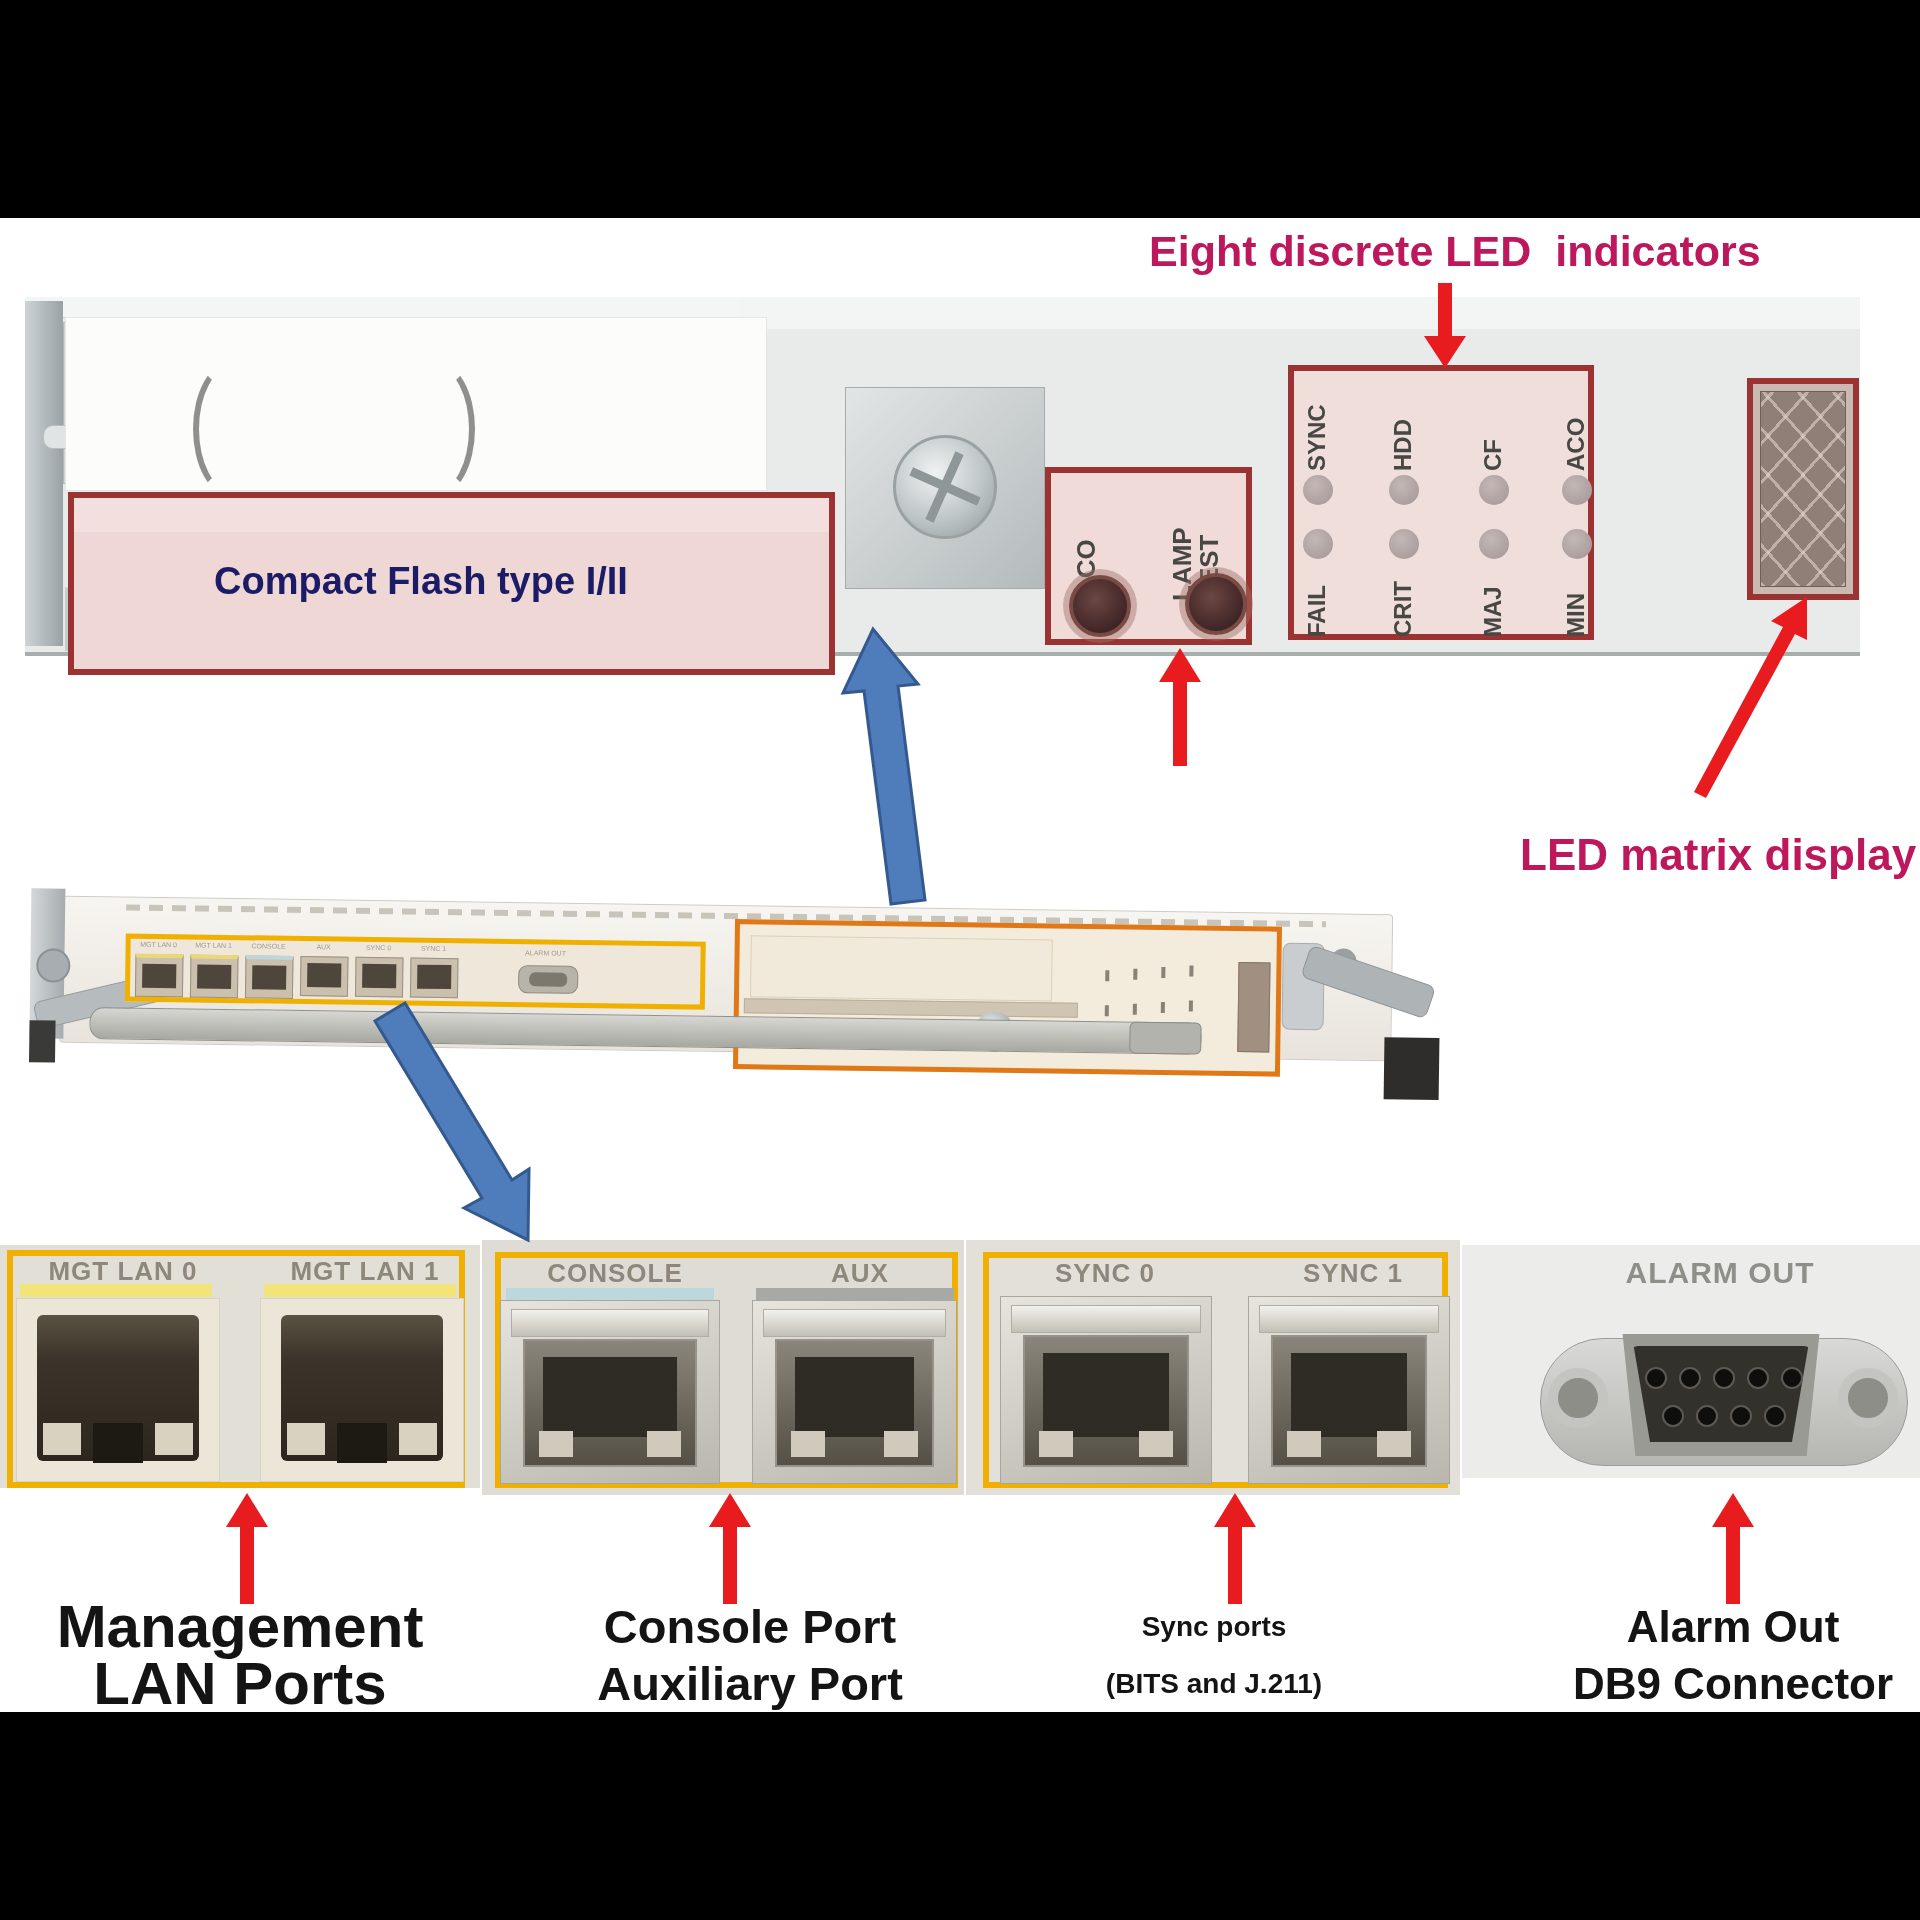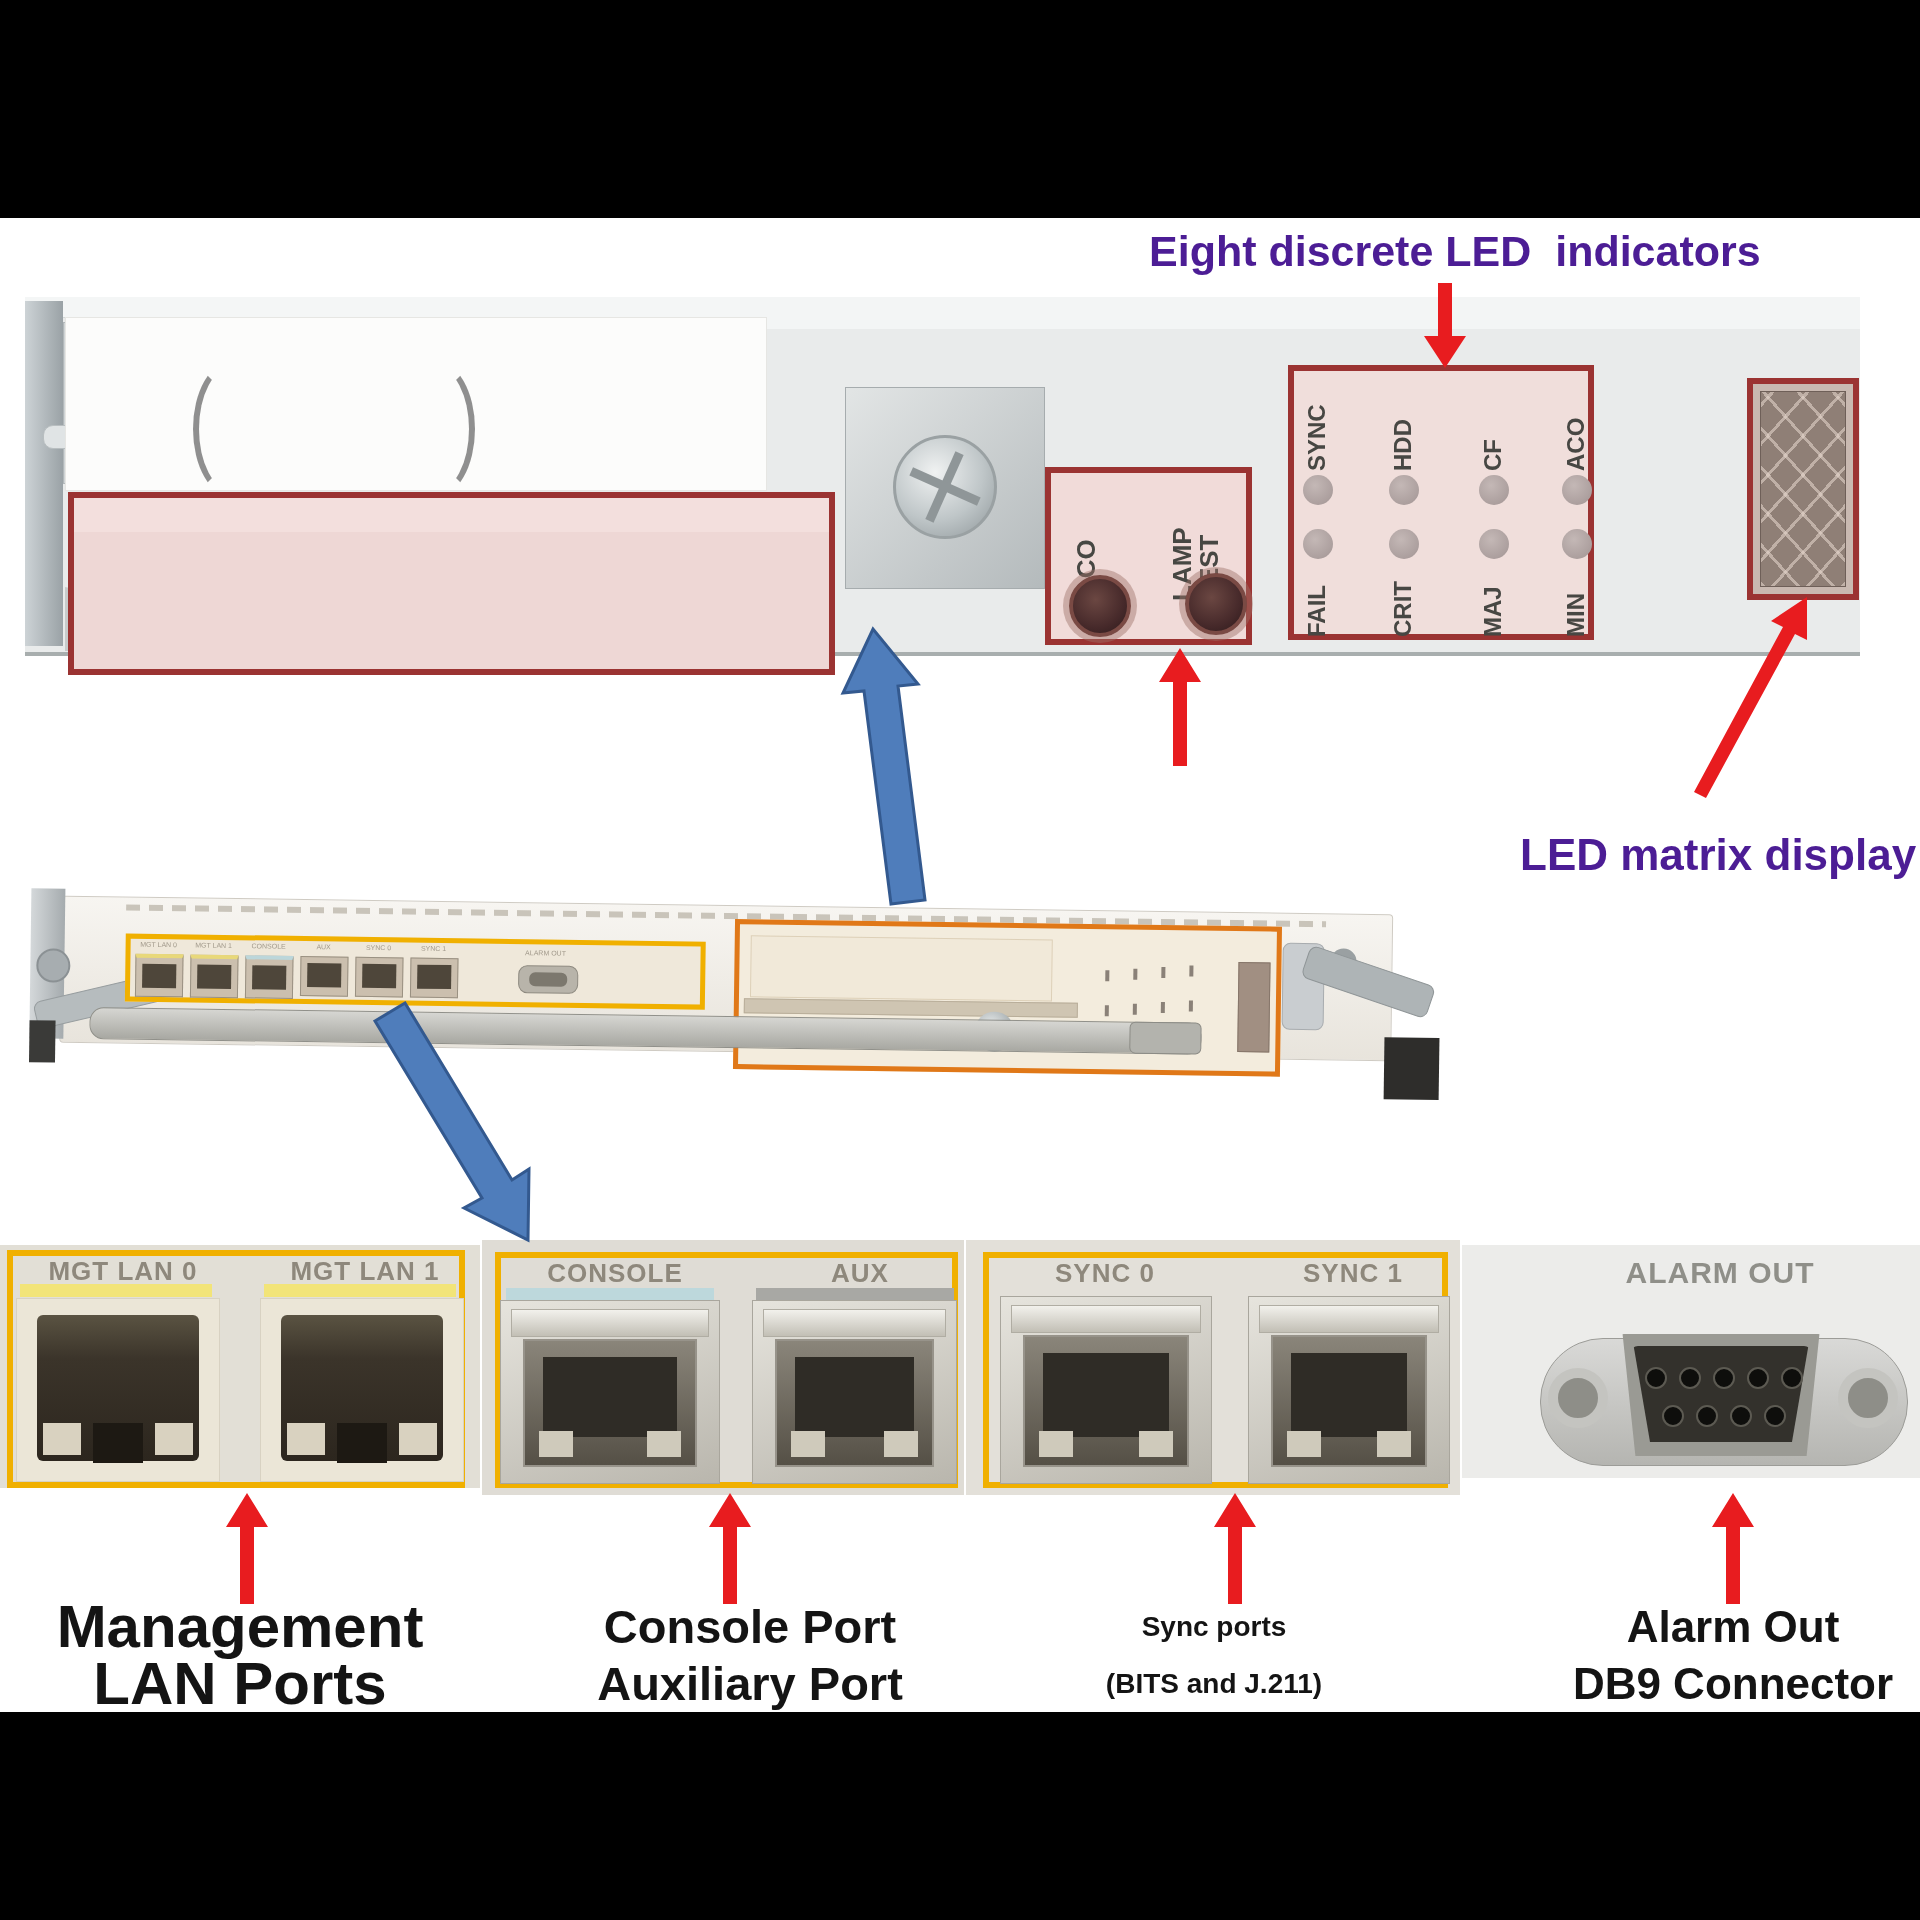--- a/index.html
+++ b/index.html
@@ -1,21 +1,21 @@
 <!DOCTYPE html>
 <html><head>
 <meta charset="utf-8">
 <style>
   html,body{margin:0;padding:0;background:#000;}
   #canvas{position:relative;width:1920px;height:1920px;background:#000;overflow:hidden;
           font-family:"Liberation Sans","DejaVu Sans",sans-serif;}
   .abs{position:absolute;}
   #content{position:absolute;left:0;top:218px;width:1920px;height:1494px;background:#ffffff;}
   
-  .cap{position:absolute;font-weight:bold;color:#4c1d95;white-space:pre;}
+  .cap{position:absolute;font-weight:bold;color:#be185d;white-space:pre;}
   .capDark{position:absolute;font-weight:bold;color:#141414;white-space:pre;text-align:center;}
   
   .redbox{position:absolute;border:6px solid #9b3332;box-sizing:border-box;}
   
   .vtext{position:absolute;writing-mode:vertical-rl;transform:rotate(180deg);
          font-weight:bold;color:#474743;white-space:pre;text-align:left;line-height:1.05;}
   .led{position:absolute;width:30px;height:30px;border-radius:50%;
        background:radial-gradient(circle at 40% 35%,#c4b8b6,#ac9f9e 70%,#9d908f);}
   .pushbtn{position:absolute;width:54px;height:54px;border-radius:50%;
        background:radial-gradient(circle at 42% 38%,#6b4742 0%,#46292a 62%,#2c1a1b 100%);
@@ -68,20 +68,21 @@
       <div class="gripR" style="left:372px;top:64px;"></div>
 
       <div class="abs" style="left:820px;top:90px;width:198px;height:200px;background:linear-gradient(135deg,#e2e5e5,#b4babc);border:1px solid #a6acae;"></div>
       <div class="abs" style="left:868px;top:138px;width:98px;height:98px;border-radius:50%;background:radial-gradient(circle at 40% 35%,#f0f2f2,#bfc6c8 55%,#8e9699);border:3px solid #9aa1a3;">
         <div class="abs" style="left:44px;top:12px;width:9px;height:74px;background:#8f9698;transform:rotate(24deg);"></div>
         <div class="abs" style="left:12px;top:44px;width:74px;height:9px;background:#8f9698;transform:rotate(24deg);"></div>
       </div>
 
       <div class="redbox" style="left:43px;top:195px;width:767px;height:183px;background:#eed7d5;">
         <div class="abs" style="left:0;top:0;width:100%;height:34px;background:#f3dfdd;"></div>
+        <div class="abs" style="left:140px;top:62px;font-size:38px;font-weight:bold;color:#1b1b66;">Compact Flash type I/II</div>
       </div>
 
       <div class="redbox" style="left:1020px;top:170px;width:207px;height:178px;background:#f1dbd9;">
         <span class="vtext" style="left:22px;top:12px;height:112px;font-size:26px;">ACO</span>
         <span class="vtext" style="left:118px;top:8px;height:120px;font-size:26px;">LAMP
 TEST</span>
         <div class="pushbtn" style="left:18px;top:102px;"></div>
         <div class="pushbtn" style="left:134px;top:100px;"></div>
       </div>
 

